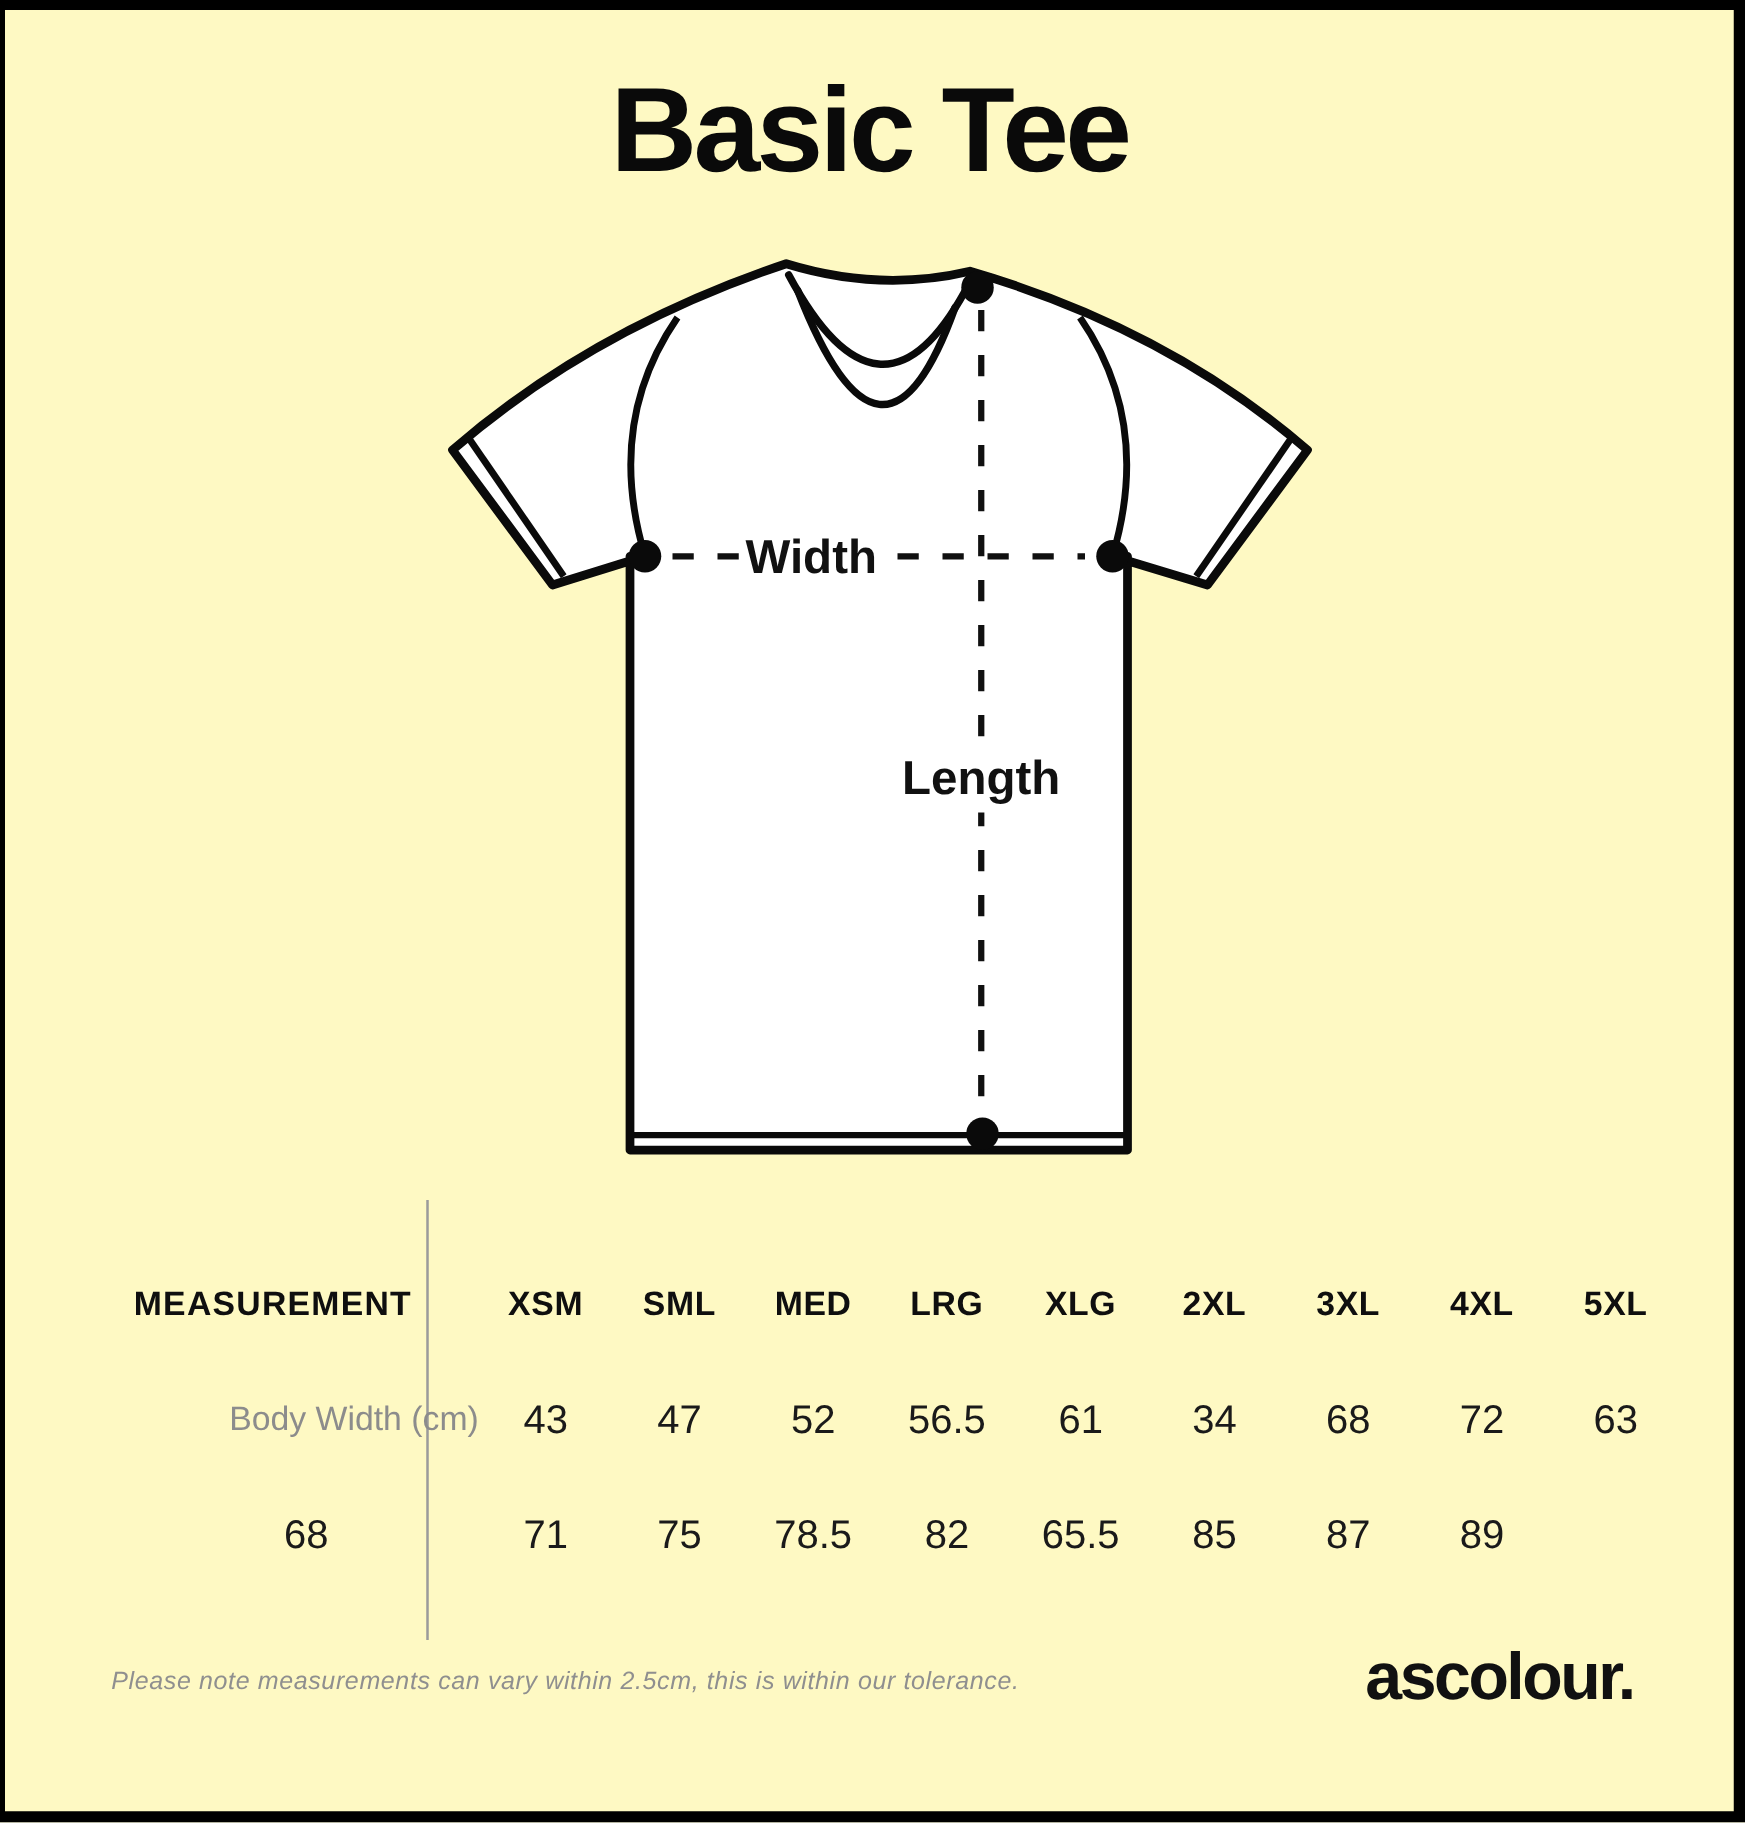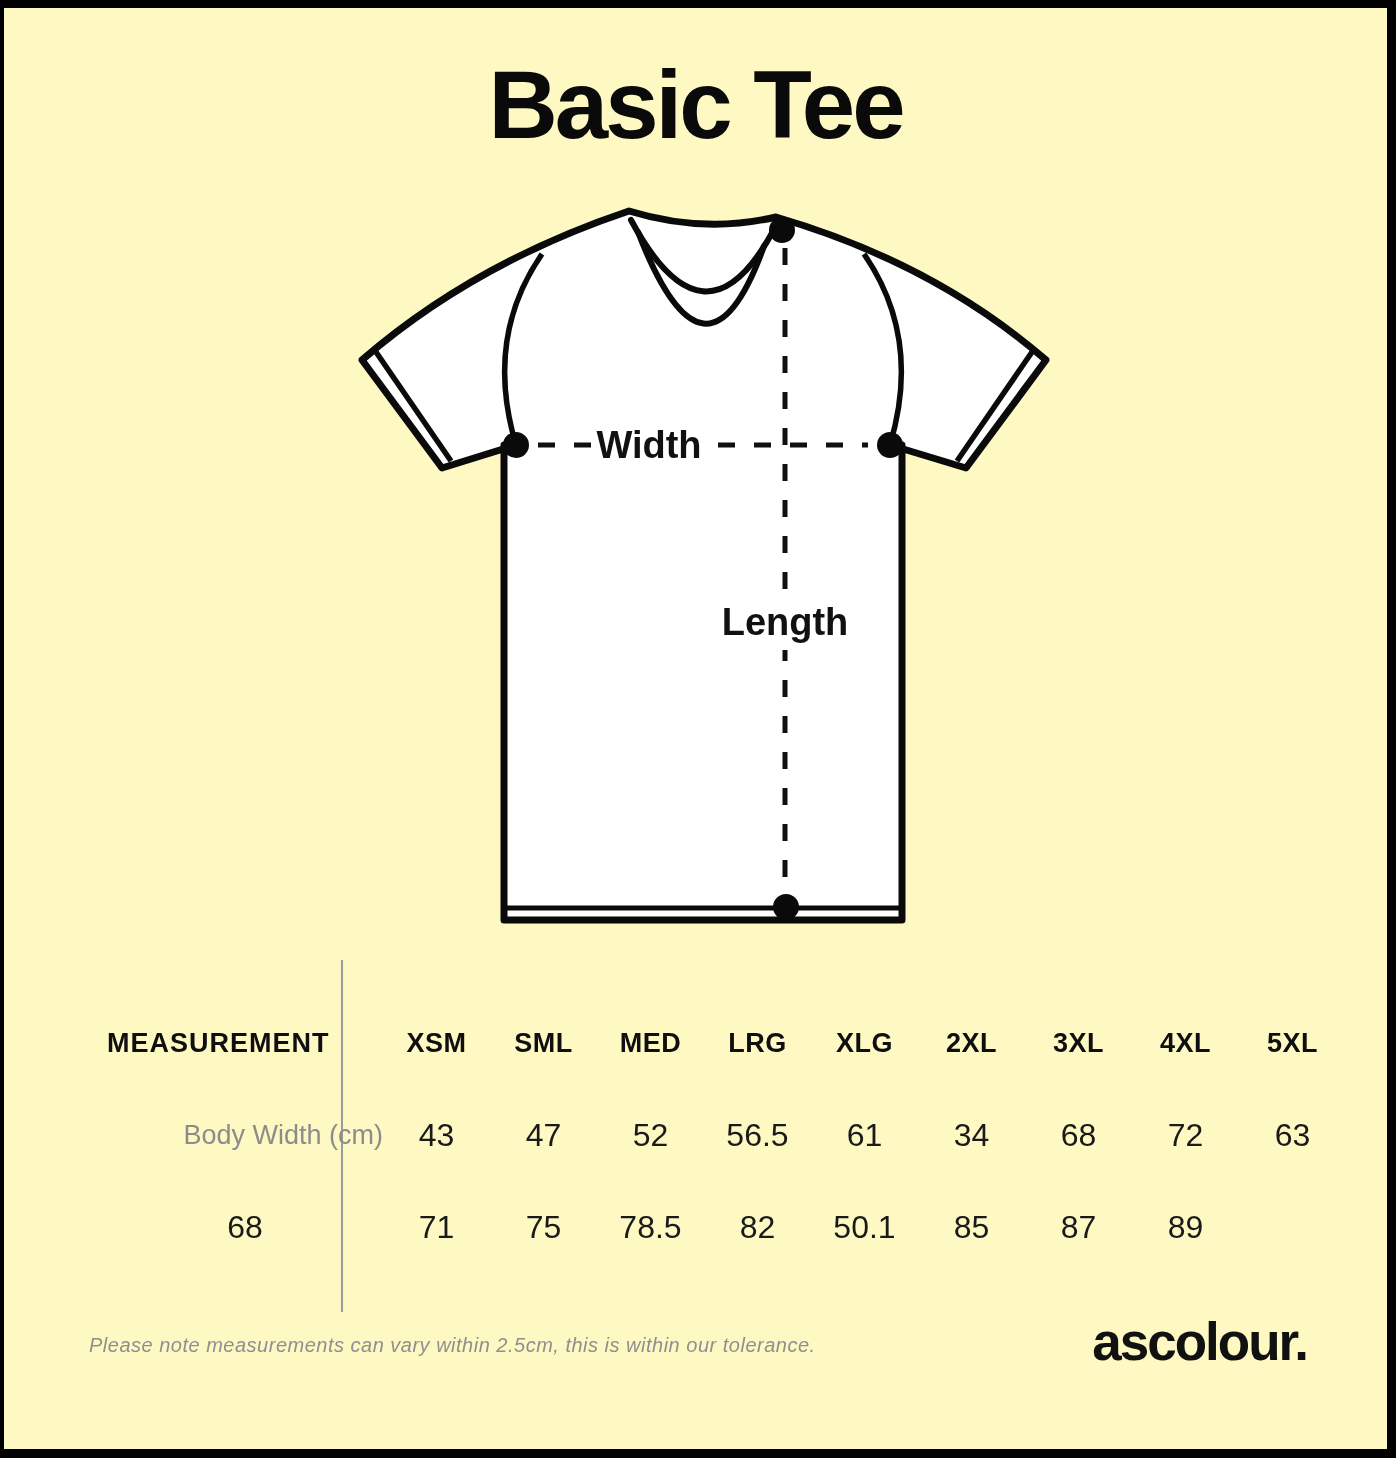--- a/index.html
+++ b/index.html
@@ -161,21 +161,21 @@
     <div class="val">34</div>
     <div class="val">68</div>
     <div class="val">72</div>
     <div class="val">63</div>
 
     <div class="val">68</div>
     <div class="val">71</div>
     <div class="val">75</div>
     <div class="val">78.5</div>
     <div class="val">82</div>
-    <div class="val">50.1</div>
+    <div class="val">65.5</div>
     <div class="val">85</div>
     <div class="val">87</div>
     <div class="val">89</div>
   </div>
 
   <div class="tolerance-note">Please note measurements can vary within 2.5cm, this is within our tolerance.</div>
 
   <div class="brand-logo">ascolour.</div>
 
 </div>

